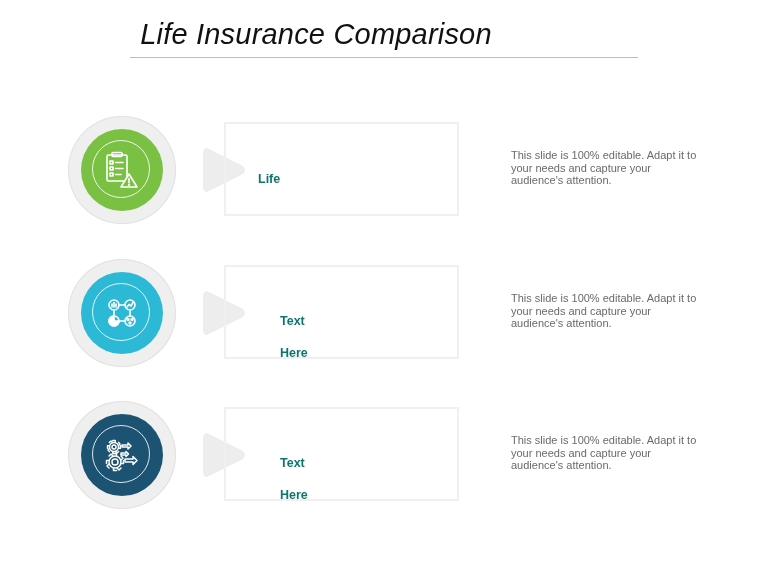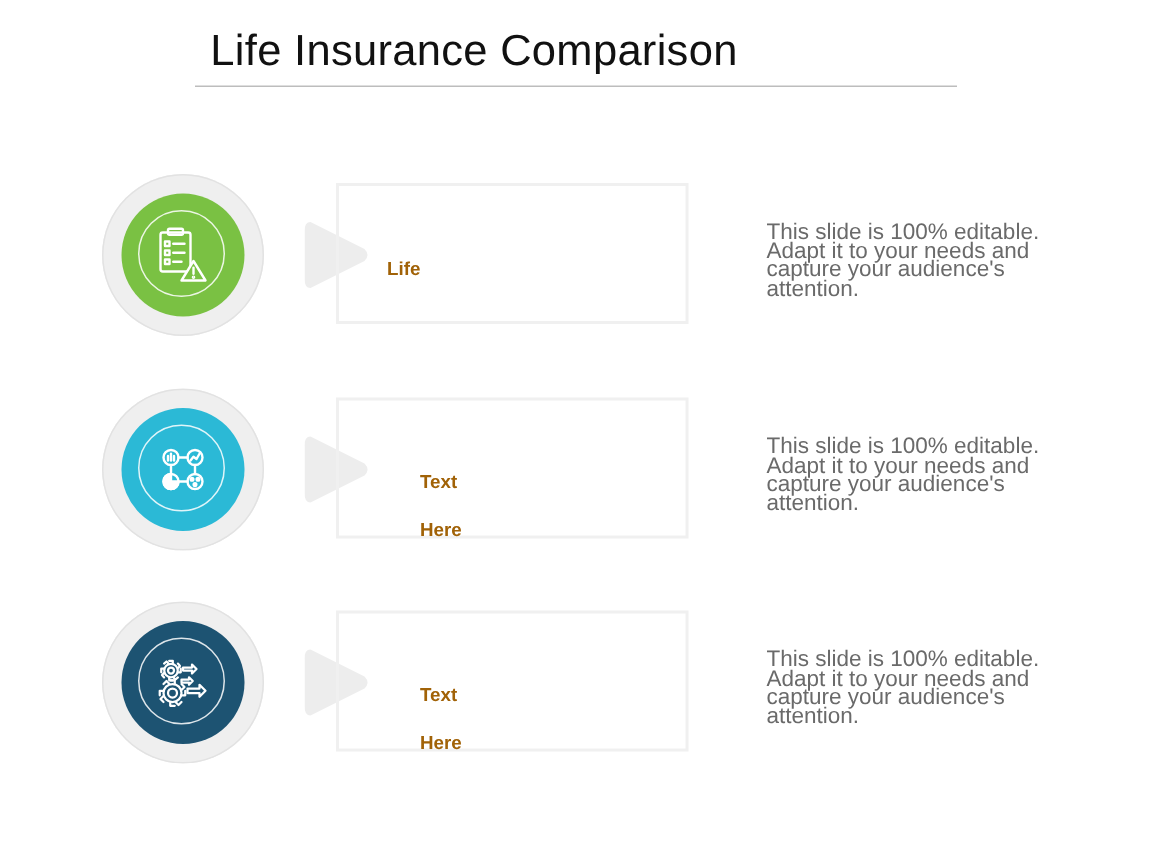--- a/index.html
+++ b/index.html
@@ -20,20 +20,21 @@
     .title {
       position: absolute;
       left: 0;
       top: 18px;
       width: 632px;
       text-align: center;
       font-size: 29px;
       color: #111111;
       letter-spacing: 0.2px;
       font-family: "Liberation Sans", sans-serif;
+      font-style: italic;
     }
     .title-rule {
       position: absolute;
       left: 130px;
       top: 57px;
       width: 508px;
       height: 1px;
       background: #bdbdbd;
     }
     .row {
@@ -91,29 +92,29 @@
       width: 235px;
       height: 94px;
       border: 2px solid #f0f0f0;
       box-sizing: border-box;
       background: transparent;
     }
     .box-label {
       position: absolute;
       font-size: 12.5px;
       font-weight: bold;
-      color: #a16207;
+      color: #0f766e;
       line-height: 16px;
       white-space: pre-line;
     }
     .desc {
       position: absolute;
       left: 511px;
       width: 190px;
-      font-size: 15px;
+      font-size: 11px;
       line-height: 12.5px;
       color: #6a6a6a;
     }
   </style>
 </head>
 <body>
 
 <div class="slide">
 
   <div class="title">Life Insurance Comparison</div>

